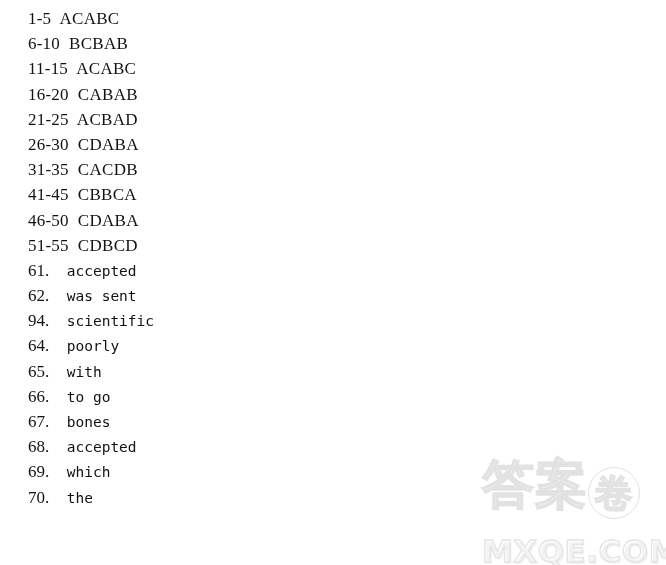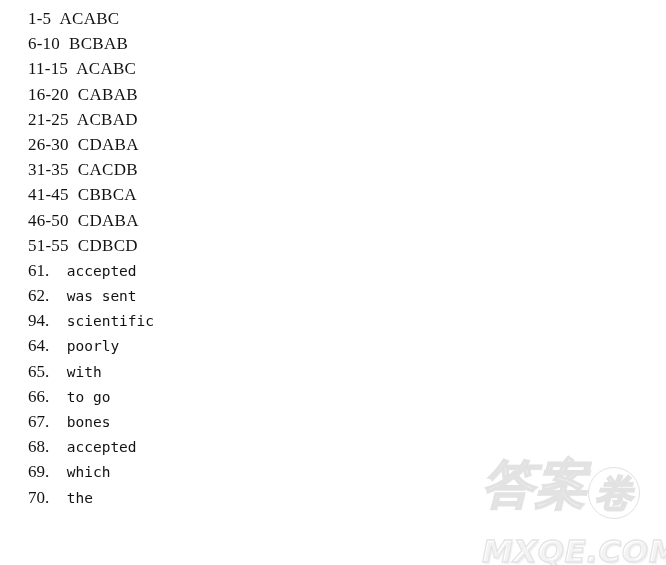--- a/index.html
+++ b/index.html
@@ -60,21 +60,20 @@
 
   
   #watermark {
     position: absolute;
     left: 482px;
     top: 455px;
     width: 184px;
     height: 105px;
     pointer-events: none;
     user-select: none;
-    font-style: italic;
   }
   #watermark .wm-cjk {
     font-family: "DejaVu Sans", sans-serif;
     font-size: 52px;
     line-height: 58px;
     font-weight: 700;
     letter-spacing: 1px;
     color: transparent;
     -webkit-text-stroke: 1.4px #e2e2e2;
     text-shadow: 1px 1px 0 #f2f2f2;

